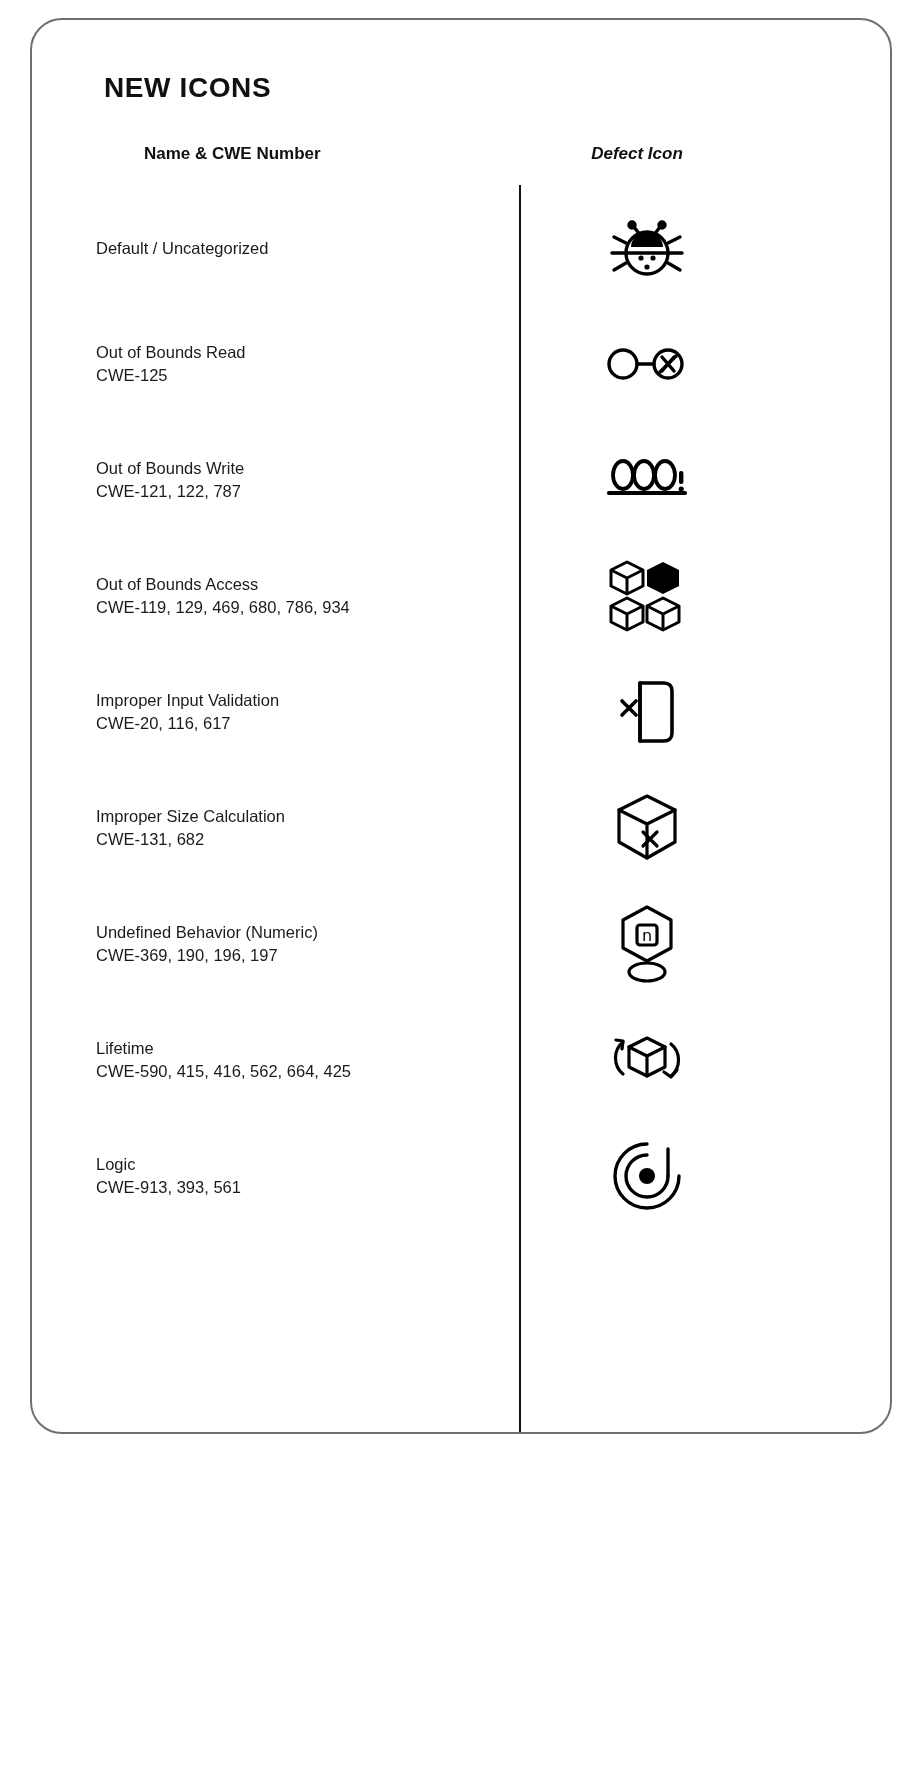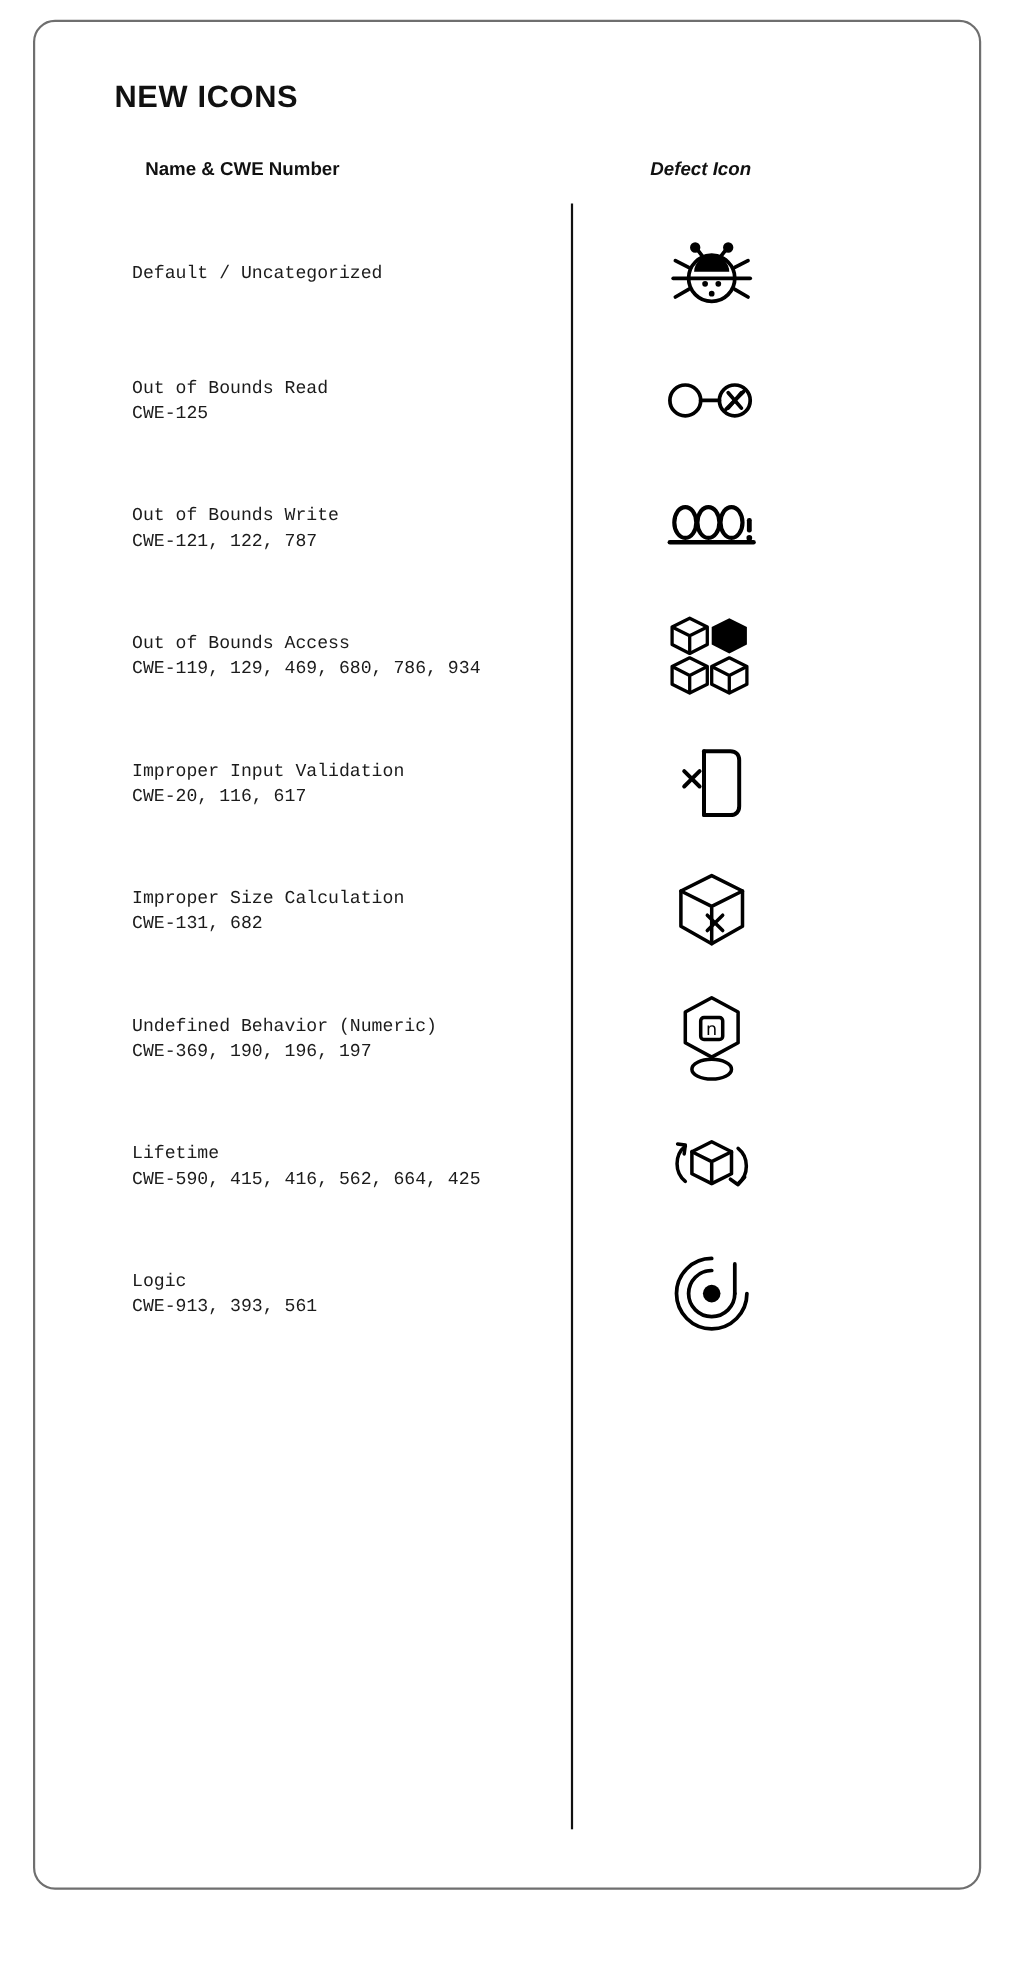--- a/index.html
+++ b/index.html
@@ -14,23 +14,23 @@
     position: relative;
     width: 922px;
     height: 1792px;
     background: #ffffff;
     box-sizing: border-box;
     padding: 18px 30px 30px 30px;
   }
   .card {
     position: relative;
     width: 100%;
-    height: 1700px;
+    height: 1416px;
     border: 2px solid #6f6f6f;
-    border-radius: 20px;
+    border-radius: 32px;
     box-sizing: border-box;
     background: #ffffff;
     overflow: hidden;
   }
   .card-title {
     position: absolute;
     left: 72px;
     top: 52px;
     font-size: 28px;
     font-weight: bold;
@@ -42,21 +42,21 @@
     left: 0;
     top: 110px;
     right: 0;
   }
   .head-row {
     position: relative;
     height: 52px;
   }
   .head-name {
     position: absolute;
-    left: 100px;
+    left: 112px;
     top: 14px;
     font-size: 17px;
     font-weight: bold;
     color: #111111;
   }
   .head-icon {
     position: absolute;
     left: 480px;
     width: 250px;
     text-align: center;
@@ -81,24 +81,23 @@
     right: 0;
   }
   .row {
     position: relative;
     height: 116px;
     display: flex;
     align-items: center;
   }
   .cell-text {
     width: 470px;
-    padding-left: 88px;
+    padding-left: 64px;
     box-sizing: border-box;
     color: #1b1b1b;
-    font-family: Liberation Mono, monospace;
   }
   .cell-text .line1 {
     font-size: 16.5px;
     line-height: 23px;
   }
   .cell-text .line2 {
     font-size: 16.5px;
     line-height: 23px;
   }
   .cell-icon {

